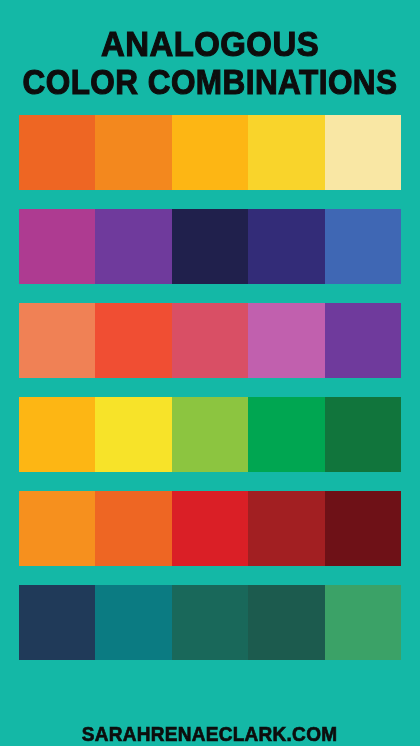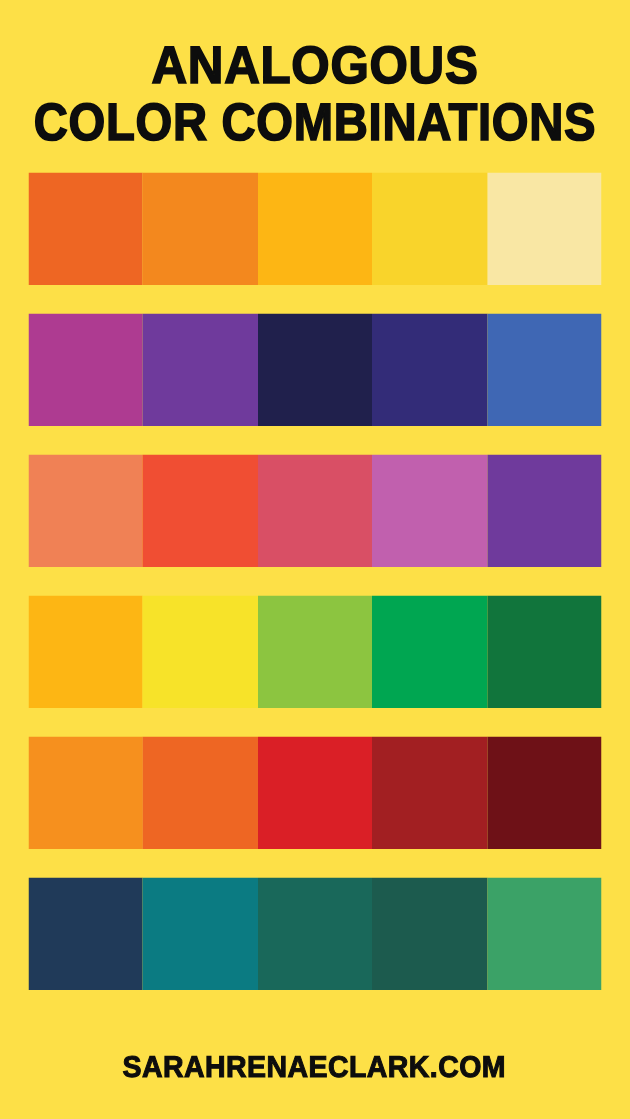--- a/index.html
+++ b/index.html
@@ -14,21 +14,21 @@
     overflow: hidden;
     position: relative;
   }
 
   .poster {
     width: 420px;
     height: 746px;
     box-sizing: border-box;
     display: flex;
     flex-direction: column;
-    background: #fde047;
+    background: #14b8a6;
     position: relative;
   }
 
   
   .title-block {
     padding-top: 26px;
     text-align: center;
     flex: 0 0 auto;
   }
   .title-line {
@@ -72,21 +72,20 @@
   }
   .swatch {
     flex: 1 1 20%;
     height: 100%;
   }
 
   
   .footer-block {
     flex: 0 0 auto;
     text-align: center;
-    padding-bottom: 22px;
     padding-top: 14px;
   }
   .footer-text {
     color: #0d0d0d;
     font-family: "Liberation Sans Narrow", "Liberation Sans", sans-serif;
     font-weight: 700;
     font-size: 20px;
     letter-spacing: 0.3px;
     text-transform: uppercase;
     -webkit-text-stroke: 0.7px #0d0d0d;

